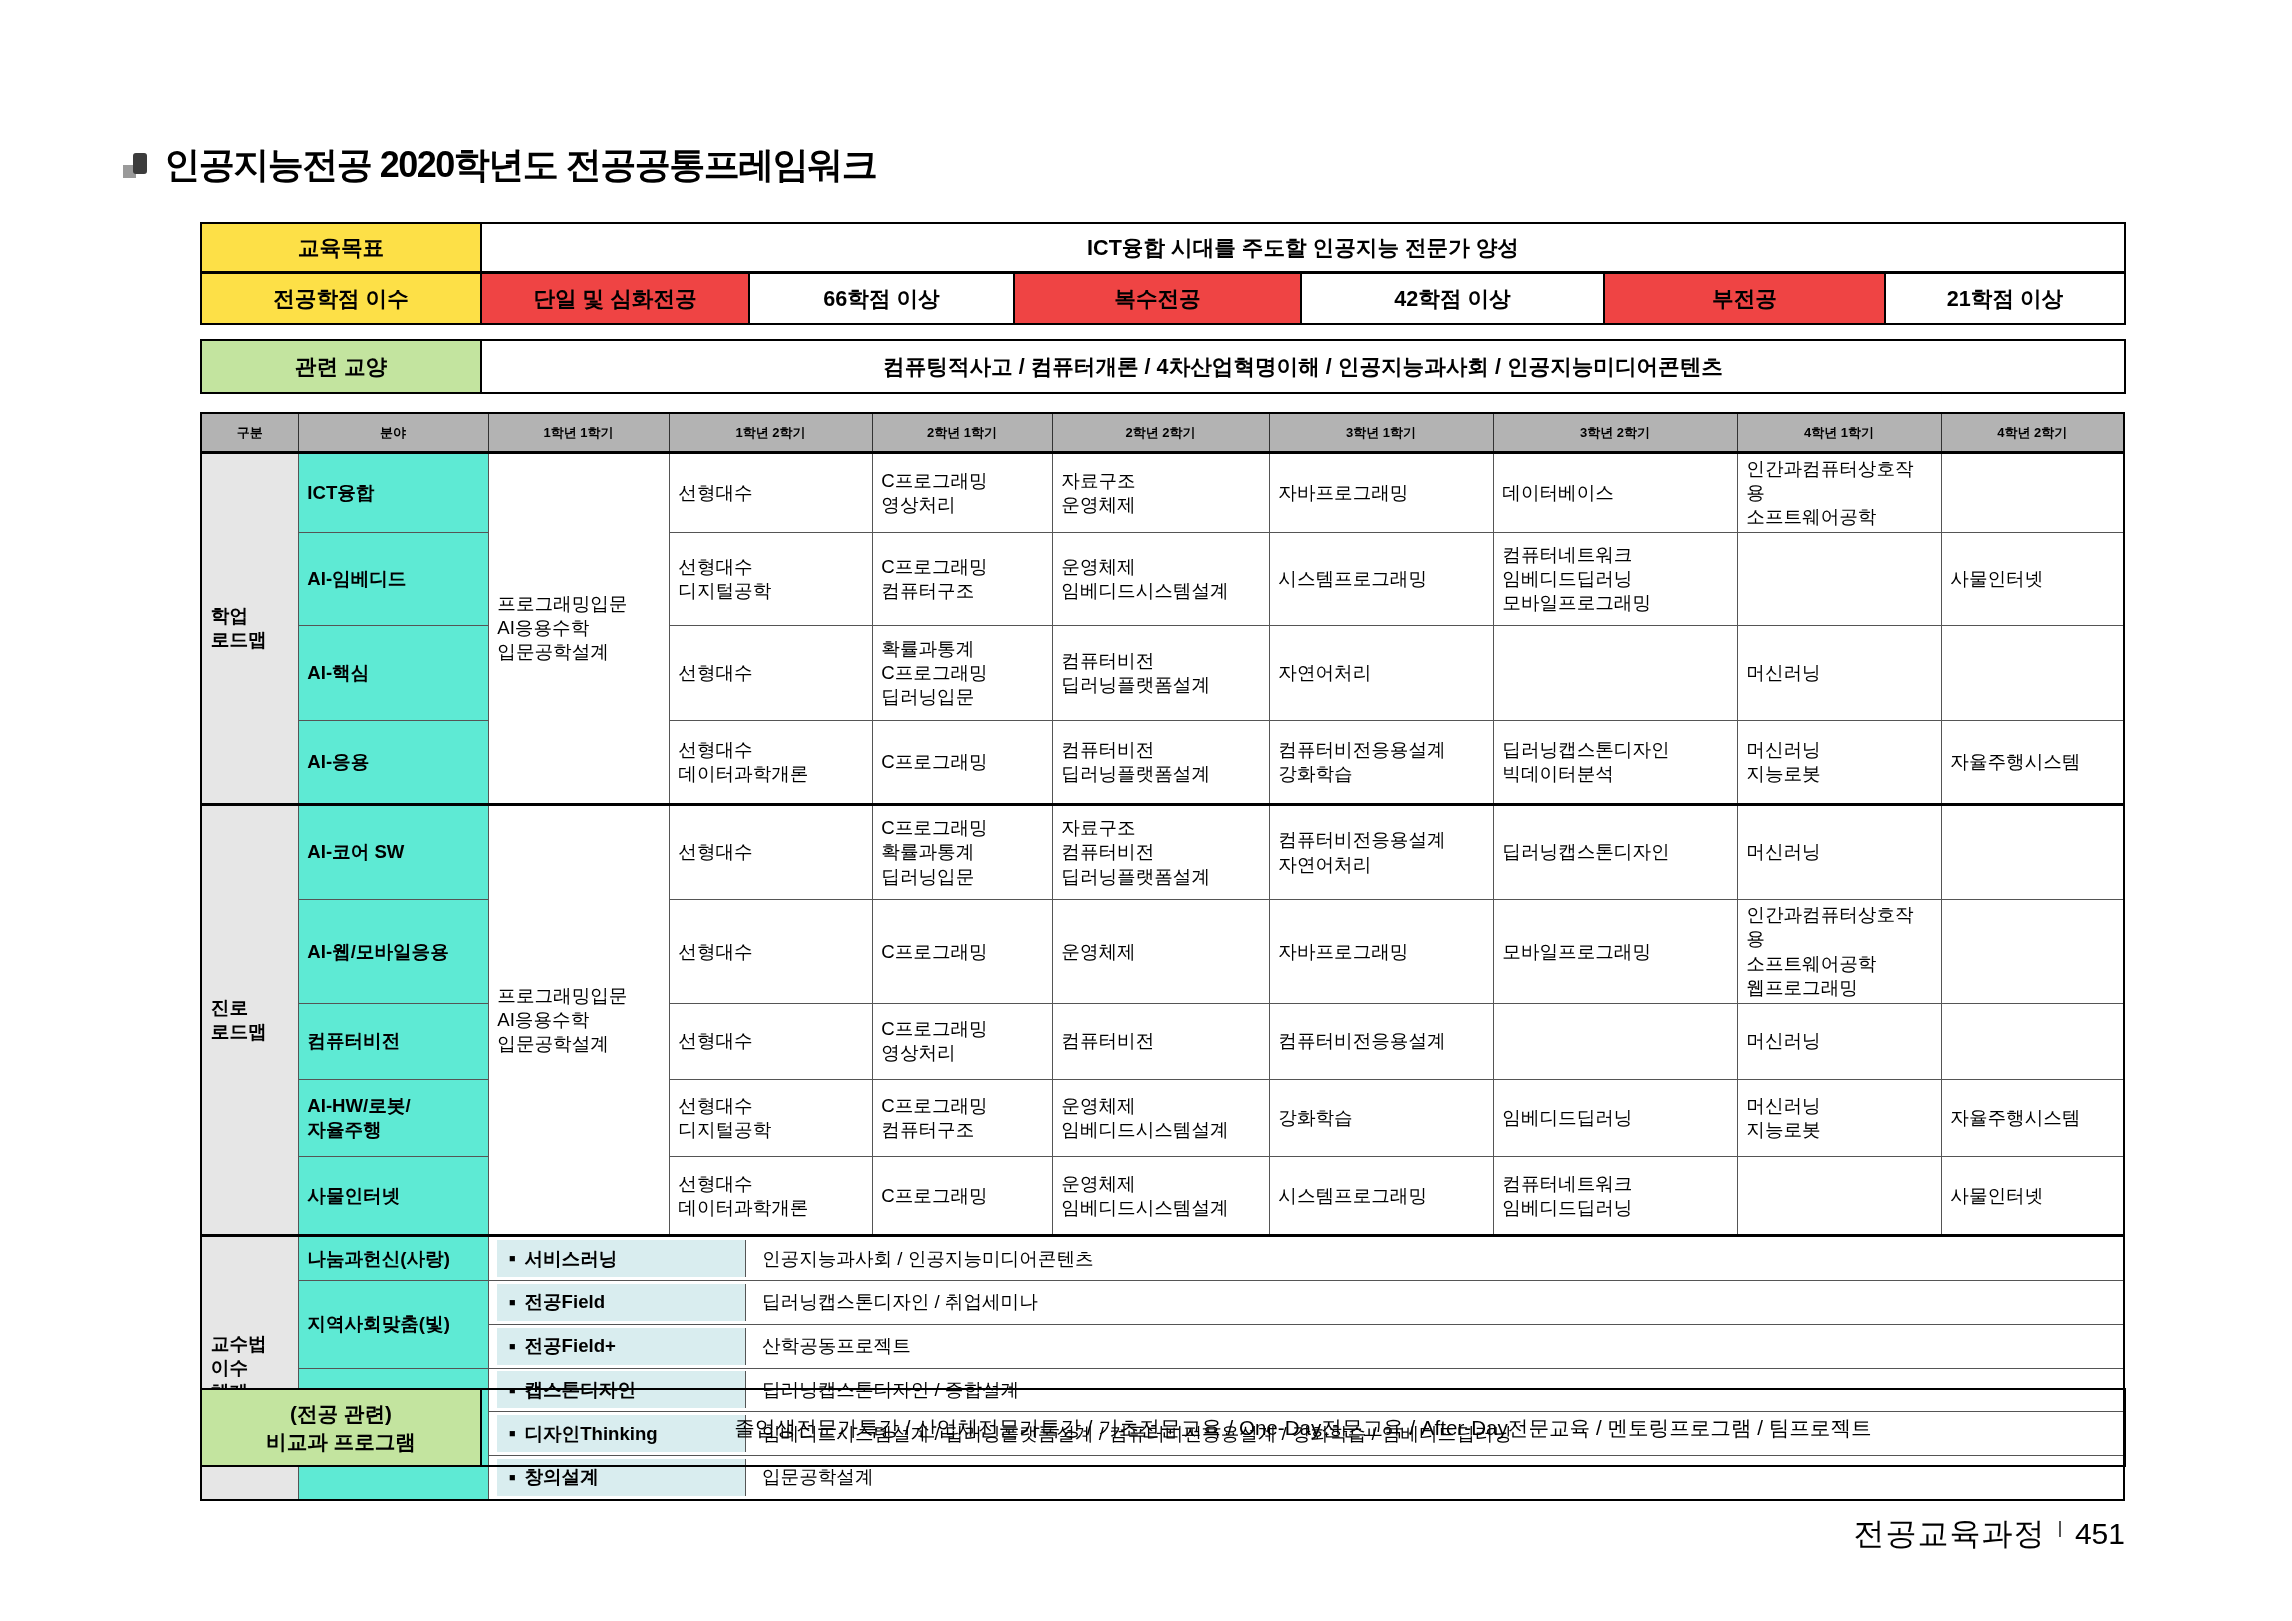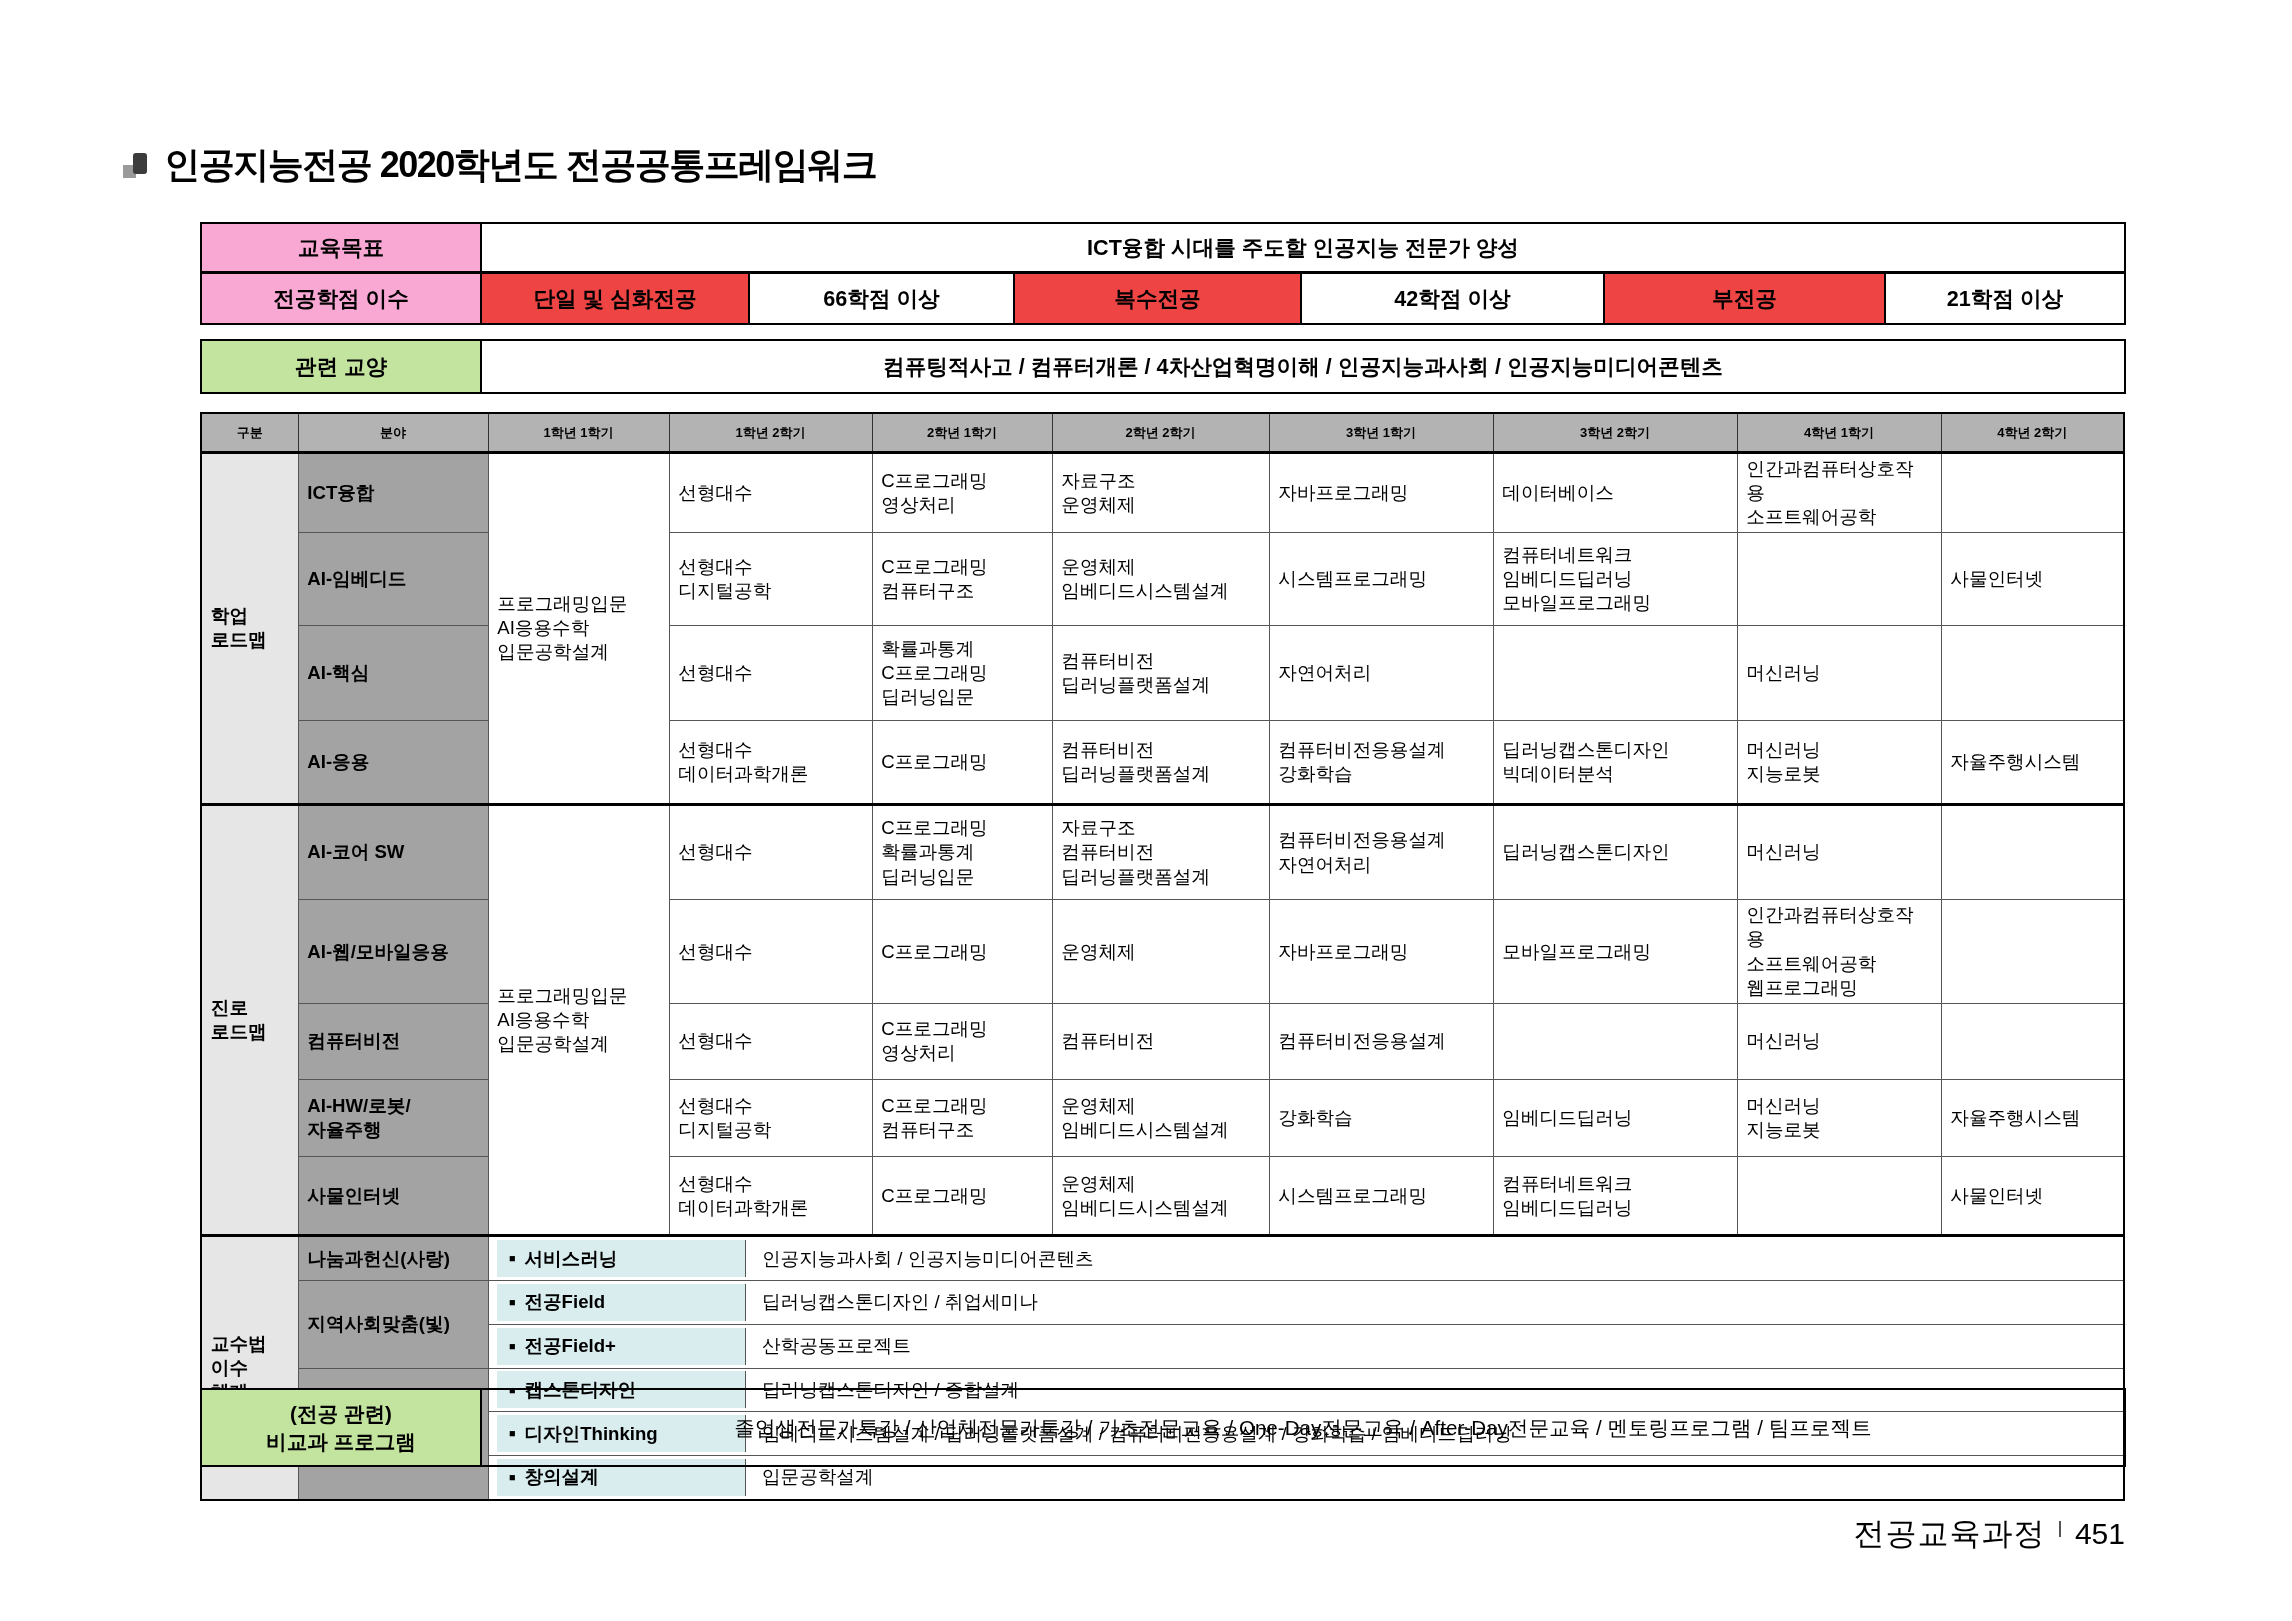--- a/index.html
+++ b/index.html
@@ -15,36 +15,36 @@
 
   
   table.tbl{border-collapse:collapse;table-layout:fixed;position:absolute;left:200px;}
   table.tbl td,table.tbl th{overflow:hidden;}
 
   
   table.sum{top:222px;width:1924px;border:2.9px solid #000;}
   table.sum td{border:2px solid #000;font-size:21.6px;font-weight:bold;text-align:center;vertical-align:middle;}
   table.sum tr.r1 td{height:45px;}
   table.sum tr.r2 td{height:47px;border-top:3.9px solid #000;}
-  .bg-teal{background:#f9a8d4;}
+  .bg-teal{background:#fde047;}
   .bg-lteal{background:#ef4444;}
   .bg-green{background:#c3e49f;}
 
   
   table.lib{top:339px;width:1924px;border:2.9px solid #000;}
   table.lib td{border:2px solid #000;height:49px;font-size:21.6px;font-weight:bold;text-align:center;vertical-align:middle;}
 
   
   table.main{top:412px;width:1924px;border:2.9px solid #000;}
   table.main th{border:1px solid #333;background:#b3b3b3;font-size:13px;font-weight:bold;
                 height:35px;vertical-align:middle;border-bottom:3.9px solid #000;}
   table.main td{border:1px solid #555;font-size:18.6px;line-height:1.3;padding:2.9px 8.8px;vertical-align:middle;text-align:left;}
   table.main tr.sec-top td{border-top:3.9px solid #000;}
   td.group{background:#e6e6e6;font-weight:bold;text-align:center;font-size:20.6px;padding:2.9px 2px;}
-  td.field{background:#a3a3a3;font-weight:bold;text-align:center;font-size:19.6px;padding:2.9px 3.9px;margin-left:15px;}
+  td.field{background:#5eead4;font-weight:bold;text-align:center;font-size:19.6px;padding:2.9px 3.9px;margin-left:15px;}
   .pre{white-space:pre-line;}
   tr.r-a0 td{height:71px;} tr.r-a1 td{height:86px;} tr.r-a2 td{height:88px;} tr.r-a3 td{height:76px;}
   tr.r-c0 td{height:88px;} tr.r-c1 td{height:86px;} tr.r-c2 td{height:69px;} tr.r-c3 td{height:71px;} tr.r-c4 td{height:71px;}
   tr.r-p td{height:37px;}
 
   
   td.ped{padding:0;}
   .pedrow{display:flex;align-items:stretch;height:100%;min-height:37px;}
   .pedm{width:249px;flex:0 0 249px;background:#d9edef;border-right:1px solid #555;
         display:flex;align-items:center;gap:8.8px;padding:0 11.8px;font-weight:bold;font-size:18.6px;box-sizing:border-box;}

